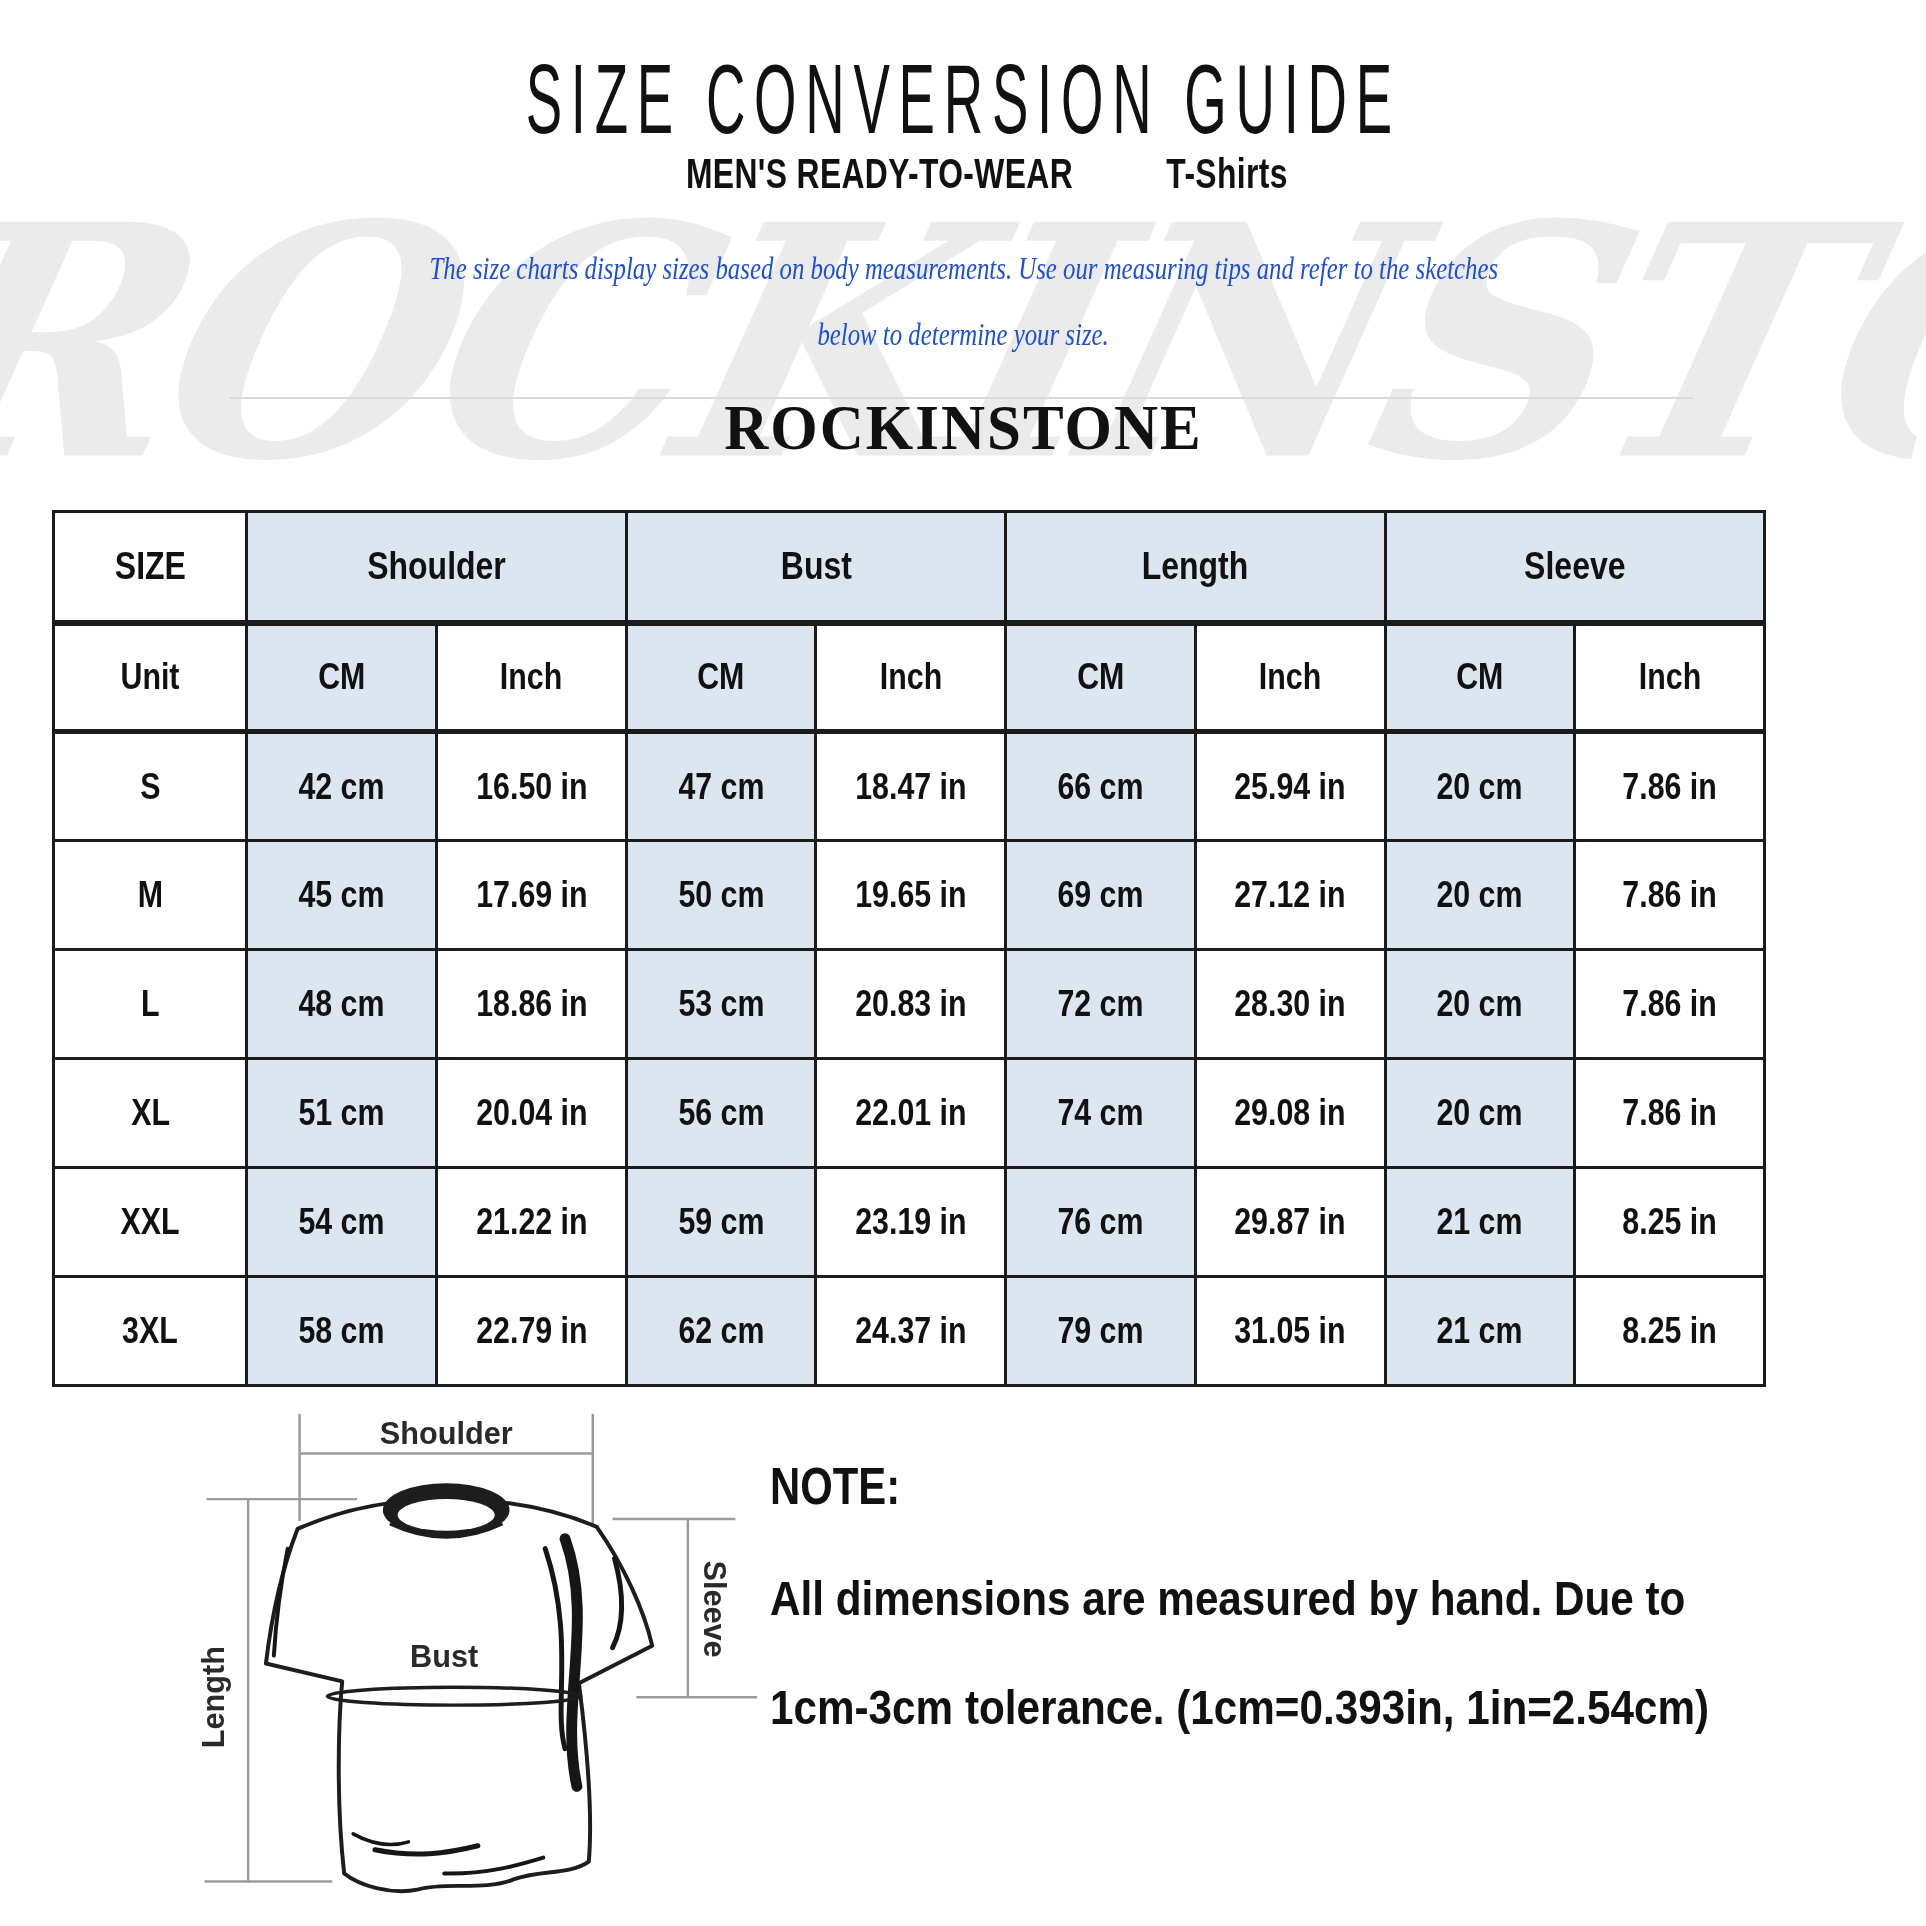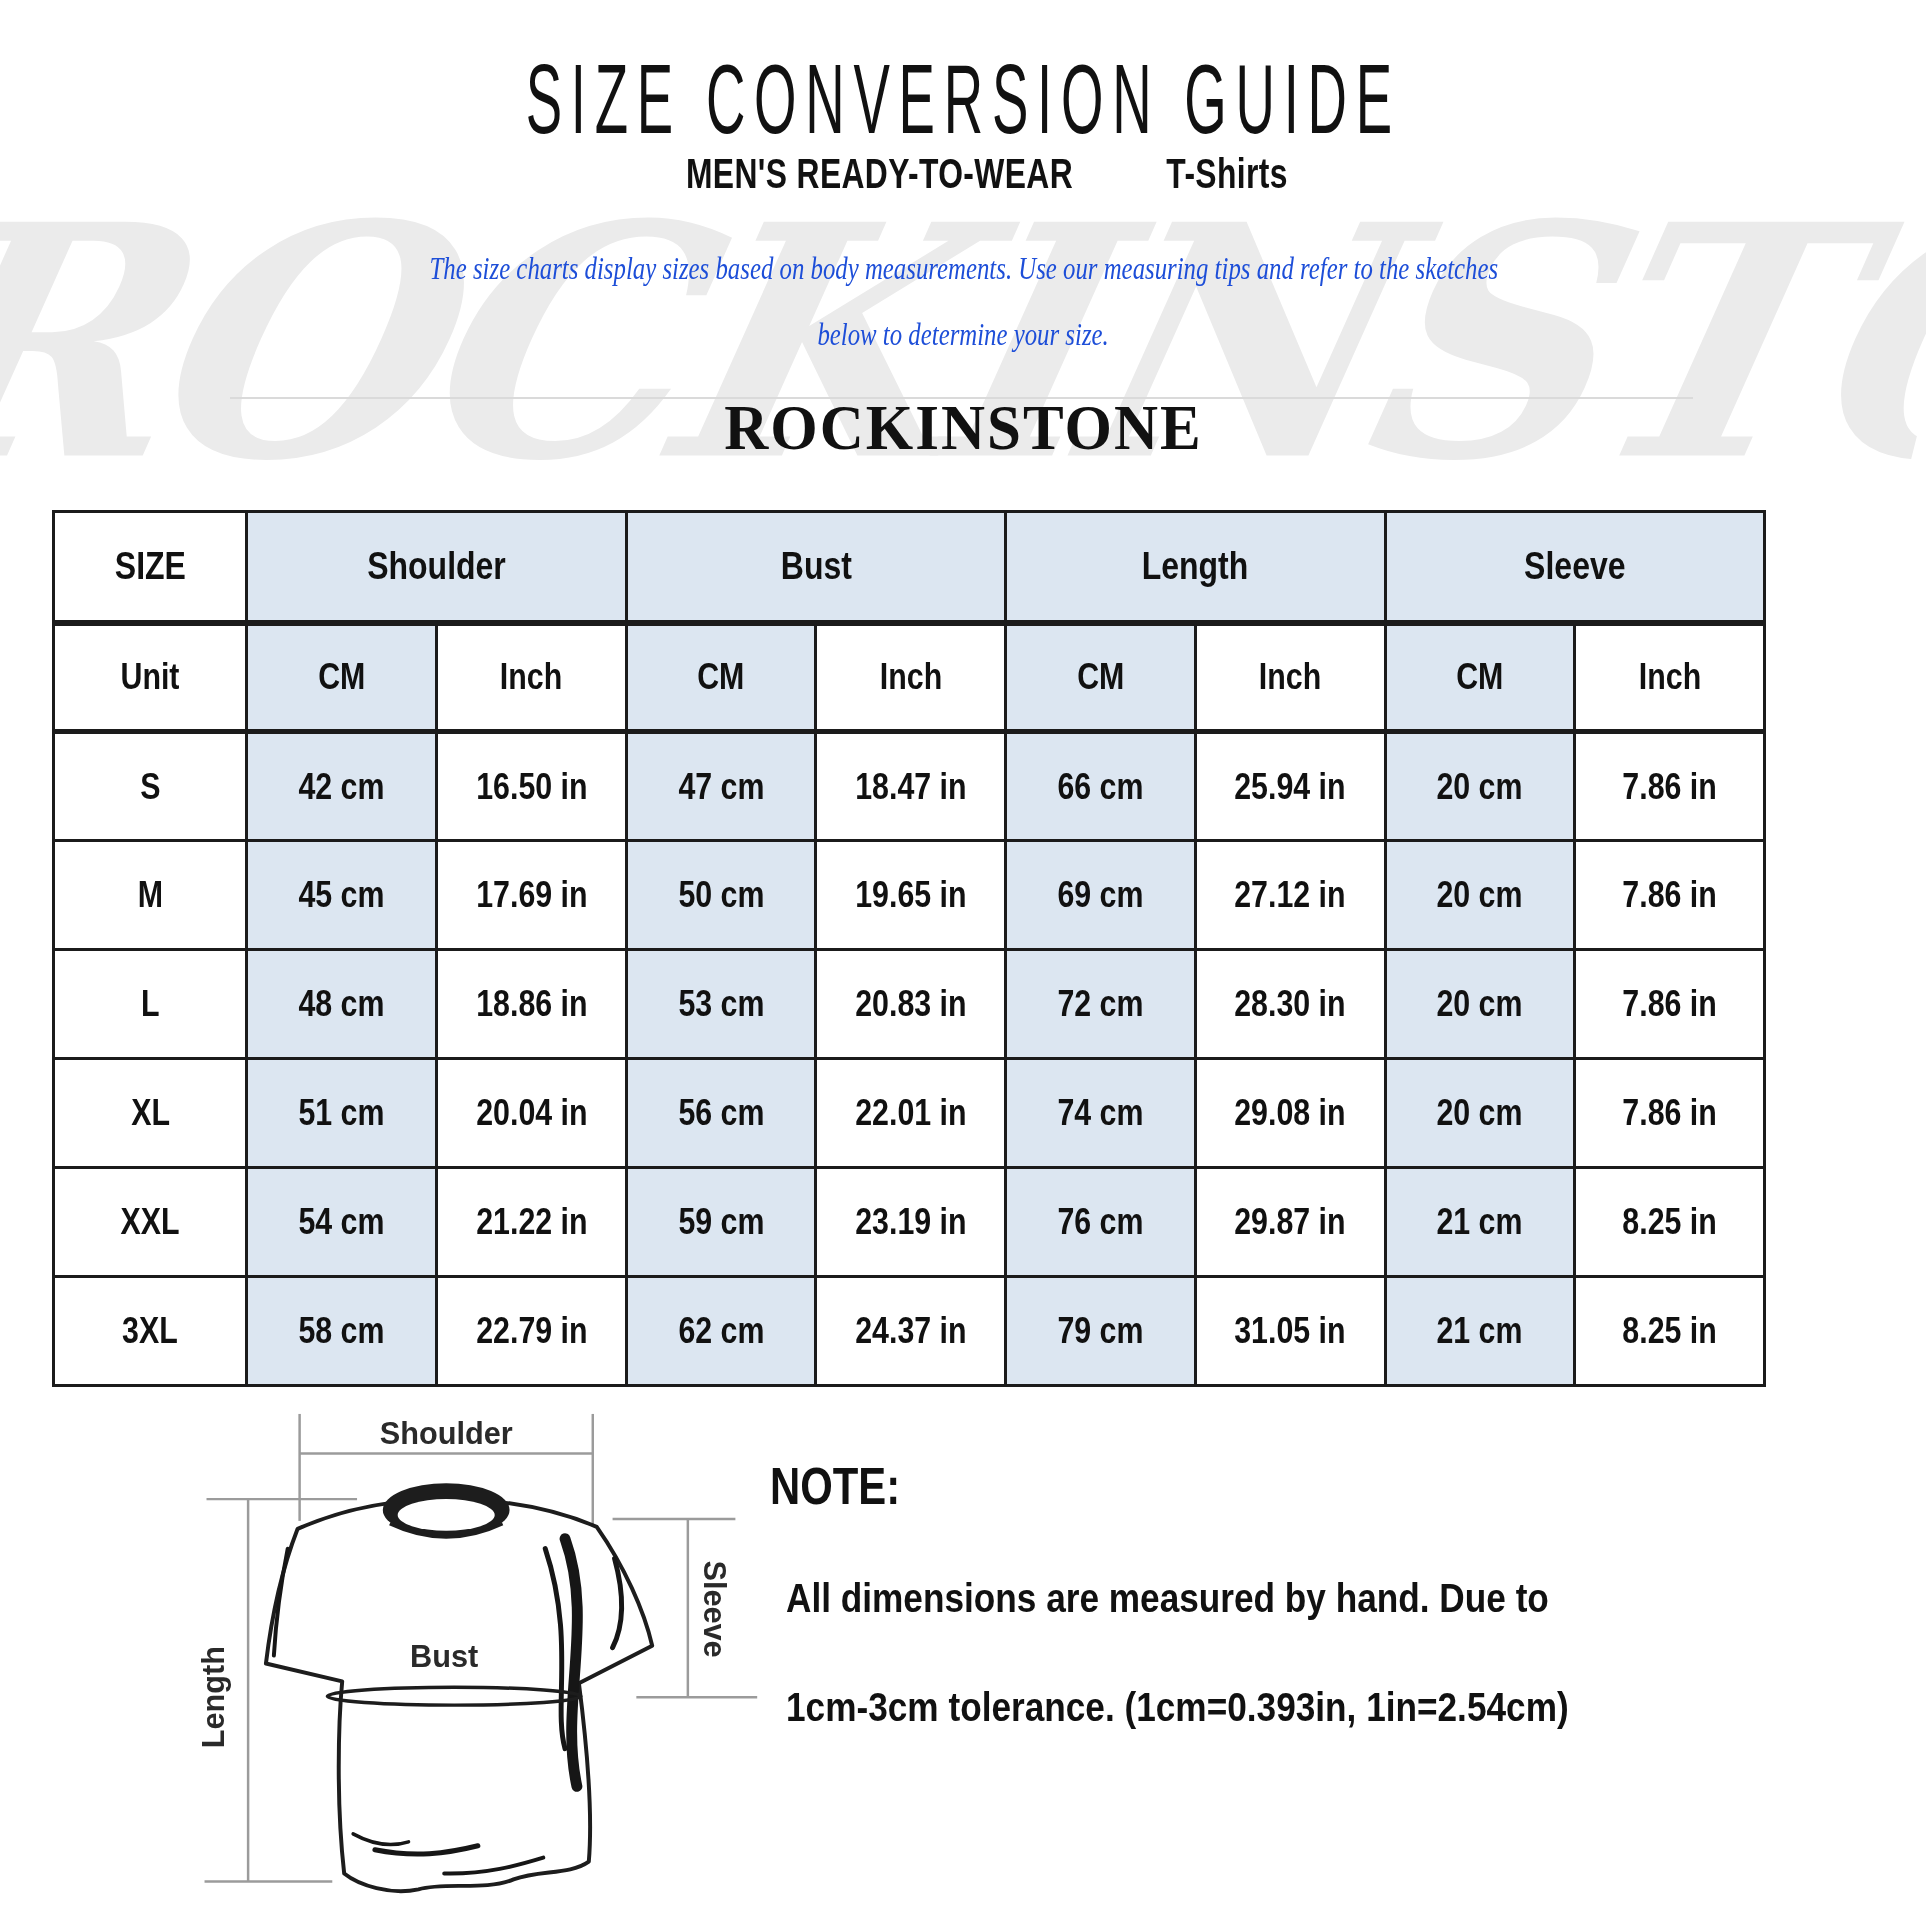--- a/index.html
+++ b/index.html
@@ -57,21 +57,21 @@
   .size-table tbody tr{height:109px;}
   .size-table tbody td{font-size:37px;}
   .size-table .blue{background:var(--blue);}
   .size-table .cnd{display:inline-block;transform:scaleX(0.82);transform-origin:center;white-space:nowrap;}
   col.c-size{width:11.3%;}
   
   .note{top:1447px;left:770px;width:1139px;}
   .note .note-heading{font-size:51px;font-weight:700;line-height:79px;}
   .note .note-heading span{display:inline-block;transform:scaleX(0.82);transform-origin:left;}
   .note .note-lines{margin-top:18px;}
-  .note .note-line{font-size:40px;font-weight:700;line-height:109px;white-space:nowrap;margin-left:16px;}
+  .note .note-line{font-size:48px;font-weight:700;line-height:109px;white-space:nowrap;}
   .note .note-line span{display:inline-block;transform:scaleX(0.88);transform-origin:left;white-space:nowrap;}
   
   .diagram{top:1408px;left:149px;width:634px;height:516px;}
   .diagram text{font-family:"Liberation Sans", sans-serif;font-weight:700;fill:#2a2a2a;}
 </style>
 </head>
 <body>
 
 <div class="watermark">ROCKINSTONE</div>
 

